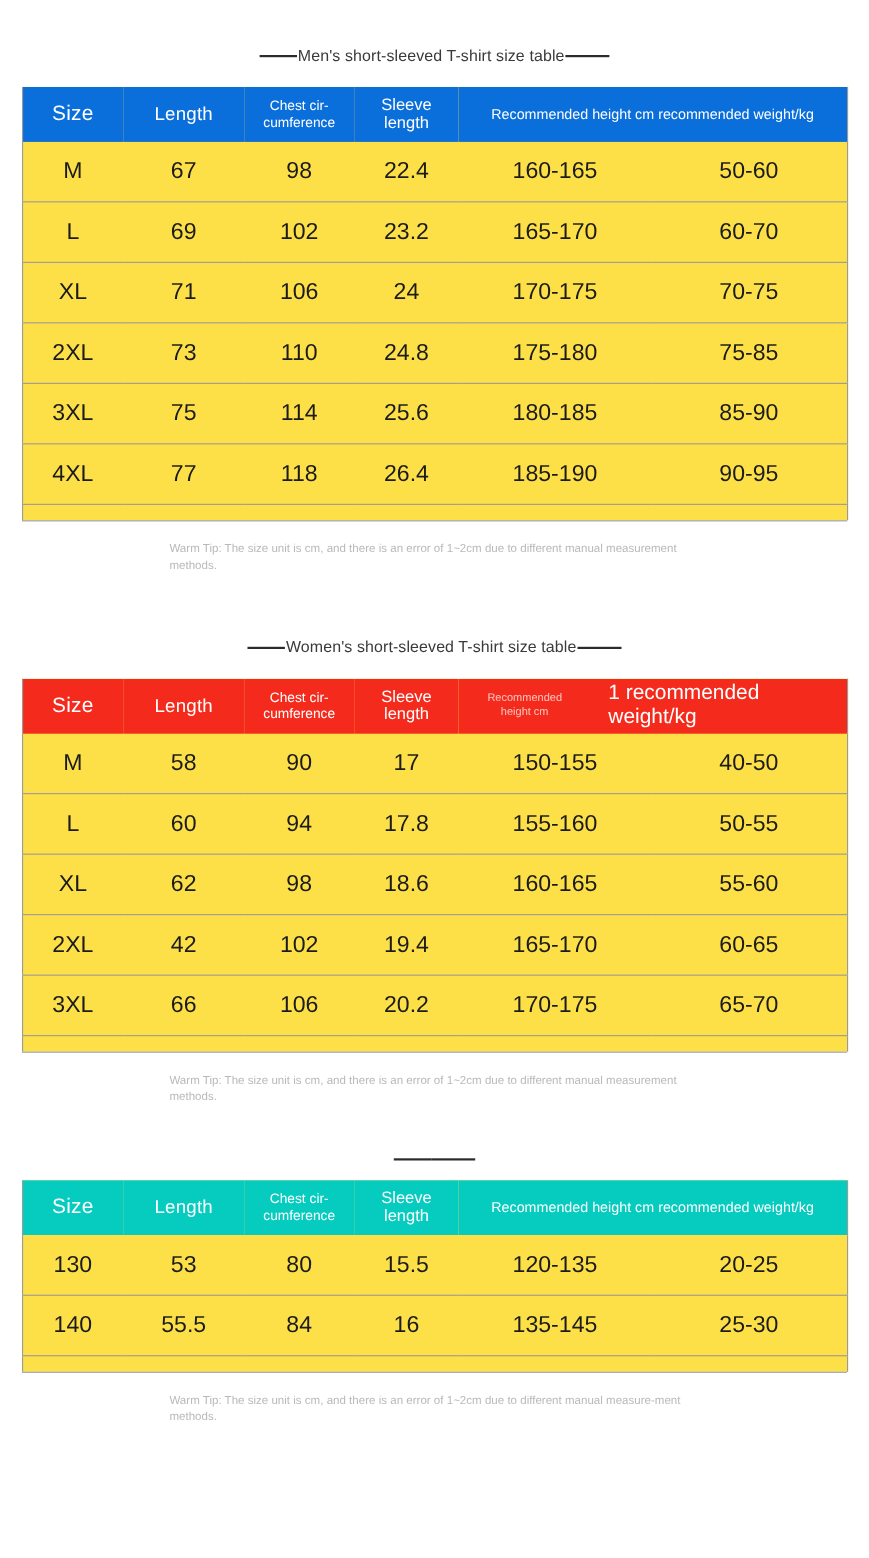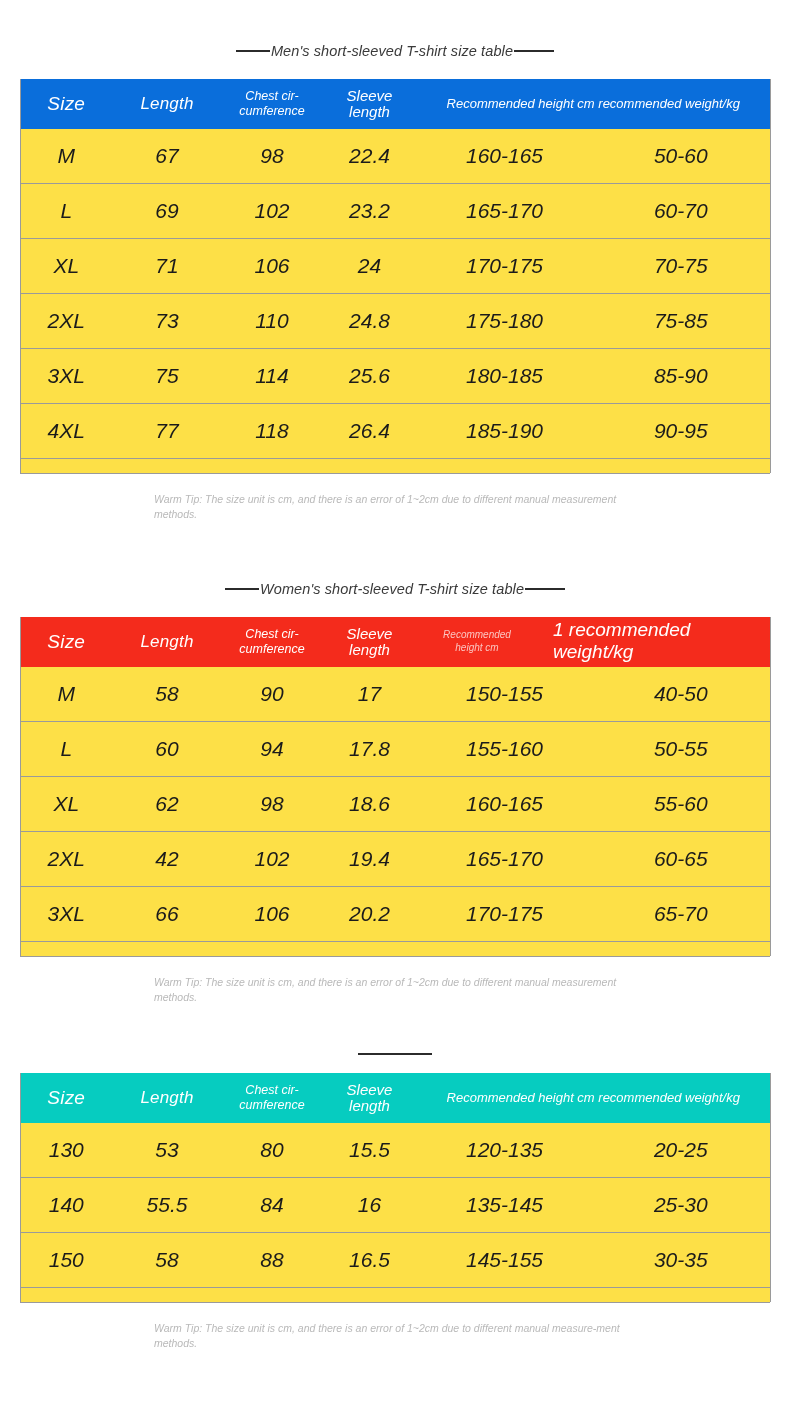--- a/index.html
+++ b/index.html
@@ -15,21 +15,20 @@
     position: relative;
     overflow: hidden;
   }
 
   .page {
     width: 790px;
     height: 1416px;
     position: relative;
     background: #fff;
     box-sizing: border-box;
-    font-style: italic;
   }
 
   
   .section-title {
     position: relative;
     display: flex;
     align-items: center;
     justify-content: center;
     margin: 0 auto;
     width: 430px;
@@ -411,28 +410,20 @@
         <td>20-25</td>
       </tr>
       <tr class="body-row">
         <td>140</td>
         <td>55.5</td>
         <td>84</td>
         <td>16</td>
         <td>135-145</td>
         <td>25-30</td>
       </tr>
-      <tr class="body-row">
-        <td>150</td>
-        <td>58</td>
-        <td>88</td>
-        <td>16.5</td>
-        <td>145-155</td>
-        <td>30-35</td>
-      </tr>
       <tr class="tail-row">
         <td colspan="6"></td>
       </tr>
     </tbody>
   </table>
   <div class="table-bottom"></div>
 
   <div class="gap-b"></div>
   <div class="warm-tip narrow">Warm Tip: The size unit is cm, and there is an error of 1~2cm due to different manual measure-ment methods.</div>
 

